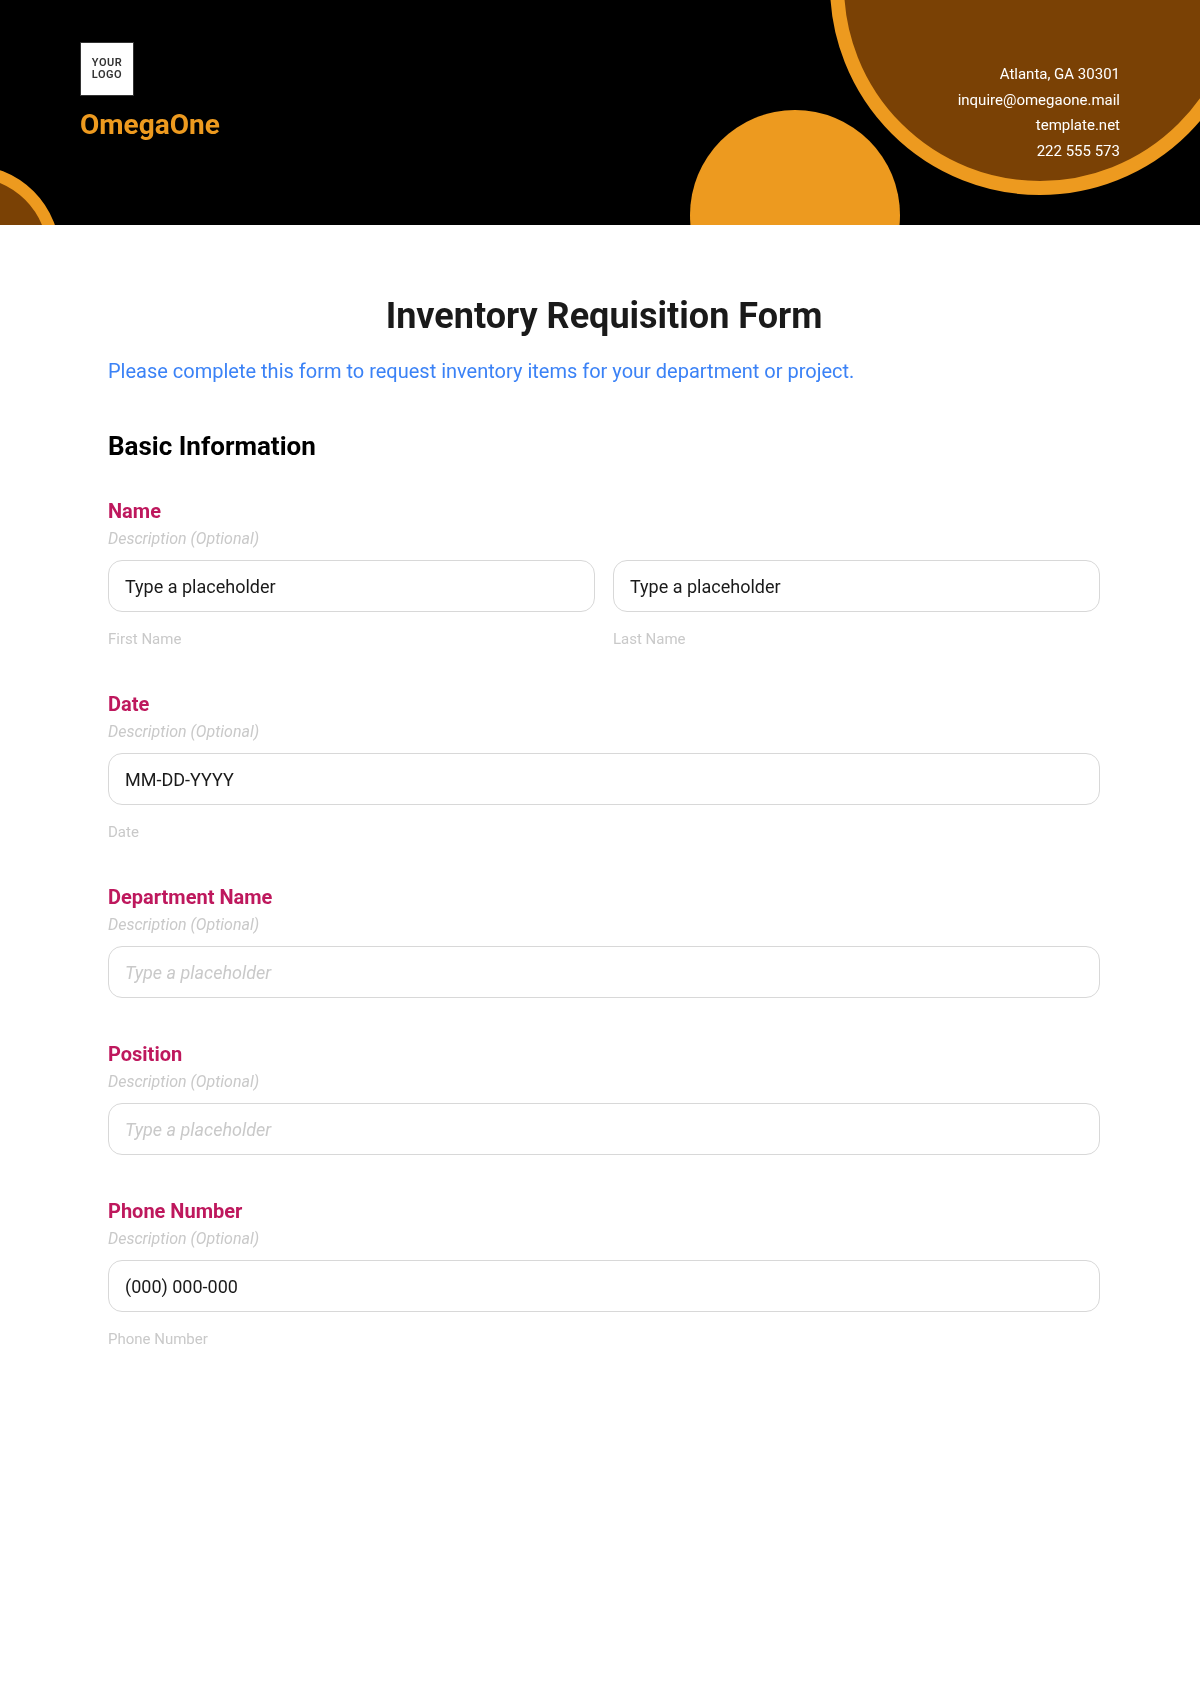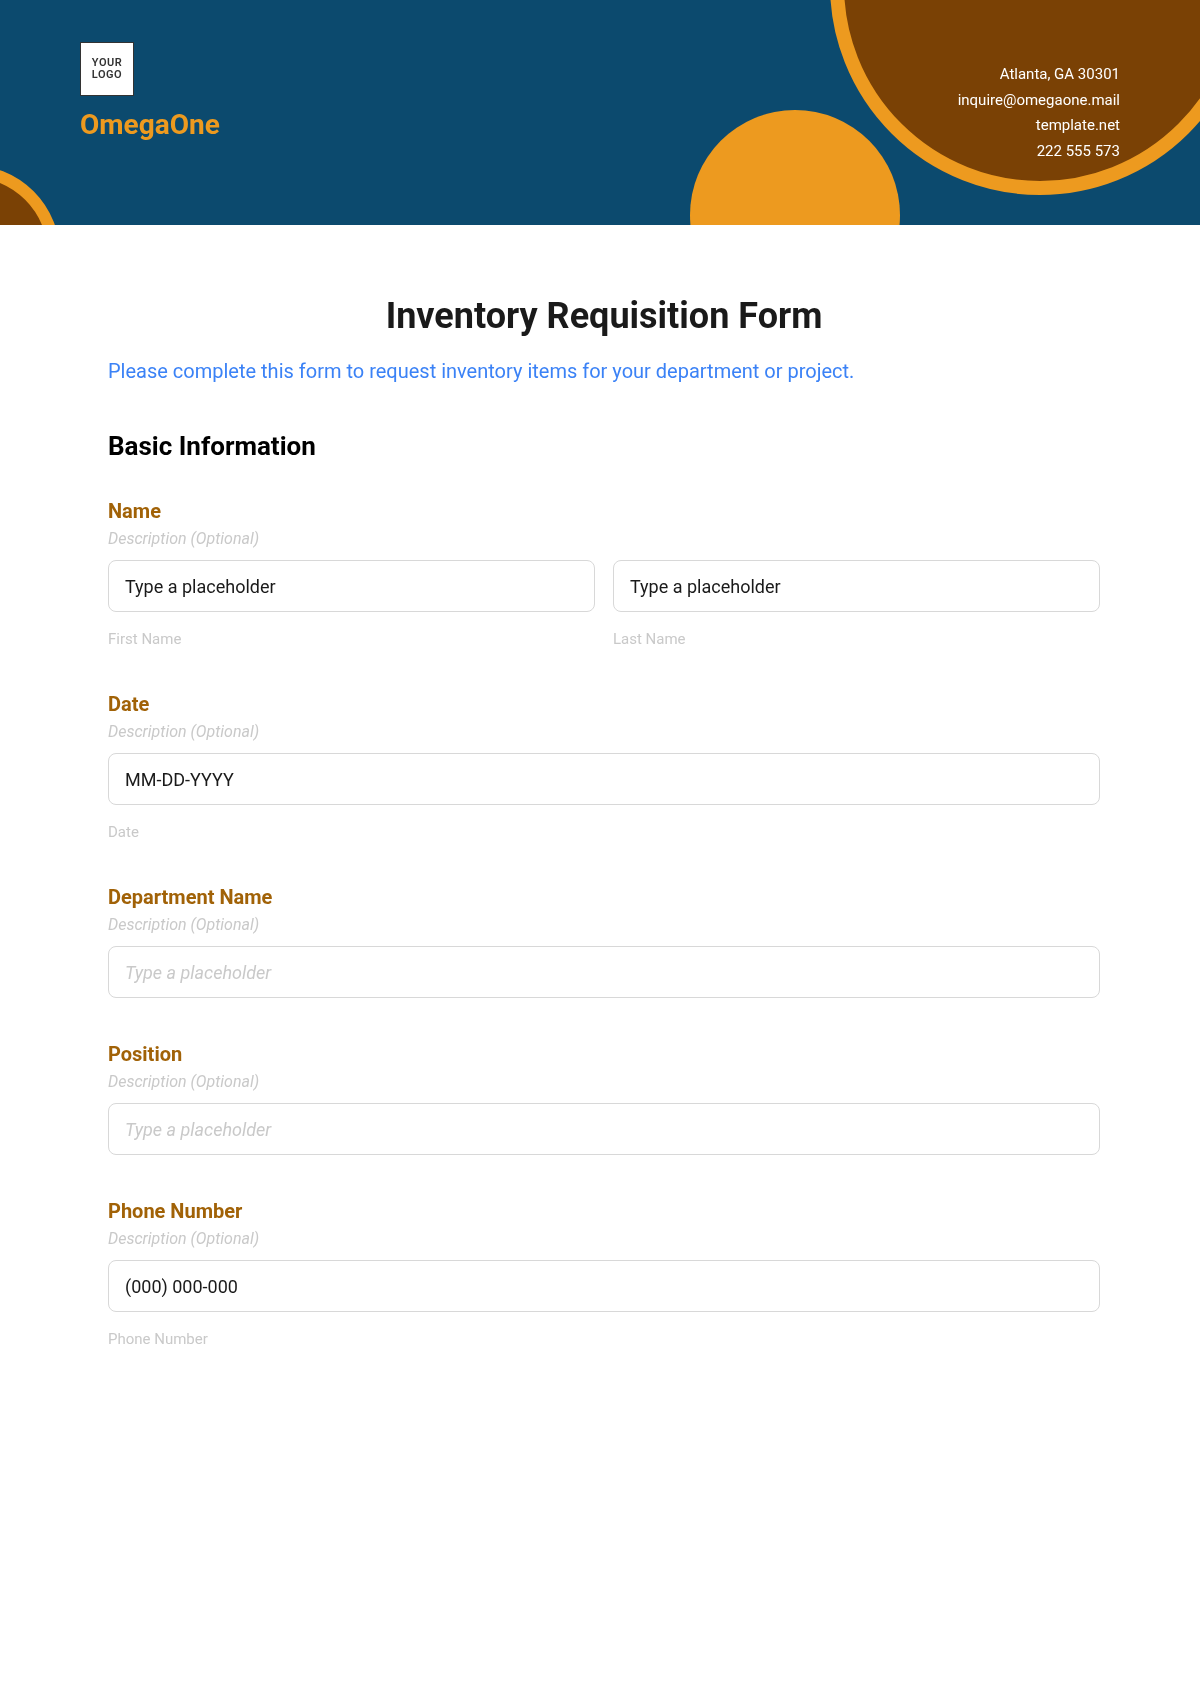--- a/index.html
+++ b/index.html
@@ -5,21 +5,21 @@
   * { box-sizing: border-box; margin: 0; padding: 0; }
   body {
     font-family: -apple-system, BlinkMacSystemFont, "Segoe UI", Roboto, "Helvetica Neue", Arial, sans-serif;
     background: #ffffff;
     width: 1200px;
     margin: 0 auto;
     color: #1a1a1a;
   }
   .header {
     position: relative;
-    background: #0c4a6e;
+    background: #000000;
     height: 225px;
     overflow: hidden;
   }
   .circle-big {
     position: absolute;
     width: 420px;
     height: 420px;
     border-radius: 50%;
     background: #7a4105;
     border: 14px solid #ed9a1f;
@@ -102,21 +102,21 @@
     font-weight: 700;
     color: #000000;
     margin-bottom: 38px;
   }
   .field-group {
     margin-bottom: 44px;
   }
   .field-label {
     font-size: 20px;
     font-weight: 700;
-    color: #a16207;
+    color: #be185d;
     margin-bottom: 6px;
   }
   .field-desc {
     font-size: 16px;
     font-style: italic;
     color: #c9c9c9;
     margin-bottom: 12px;
   }
   .input-row {
     display: flex;
@@ -126,21 +126,21 @@
     flex: 1;
     display: flex;
     flex-direction: column;
   }
   .text-input {
     width: 100%;
     height: 52px;
     padding: 0 16px;
     font-size: 18px;
     border: 1.5px solid #d8d8d8;
-    border-radius: 8px;
+    border-radius: 14px;
     background: #fff;
     color: #1a1a1a;
     font-family: inherit;
   }
   .text-input::placeholder {
     color: #c9c9c9;
     font-style: italic;
   }
   .text-input.has-value {
     font-style: normal;

